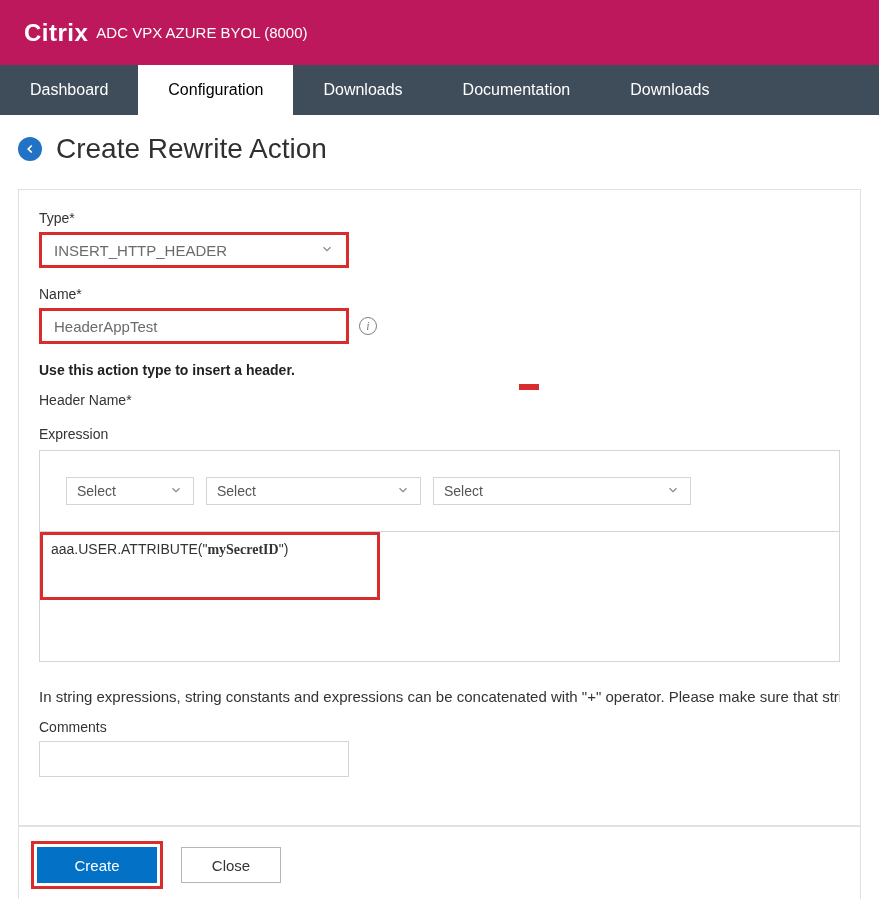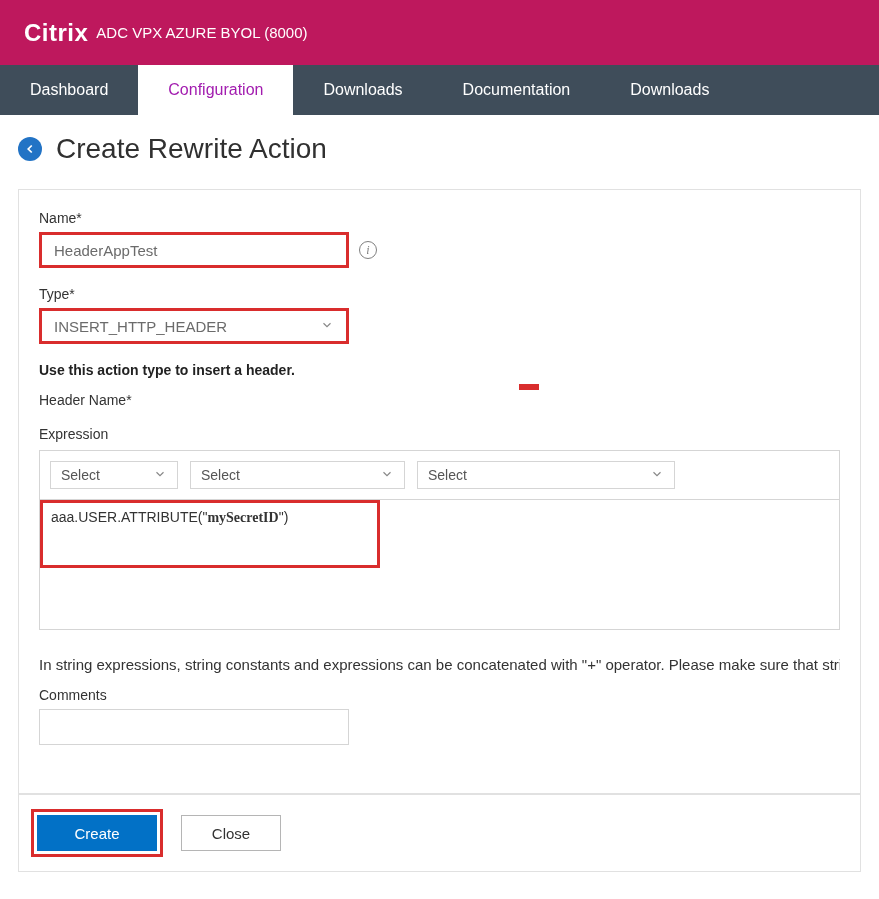--- a/index.html
+++ b/index.html
@@ -4,21 +4,21 @@
 <style>
 * { box-sizing: border-box; margin: 0; padding: 0; font-family: "Segoe UI", Arial, sans-serif; }
 body { width: 879px; height: 899px; background: #fff; overflow: hidden; }
 
 .header { background: #be185d; height: 65px; display: flex; align-items: center; padding: 0 24px; }
 .brand-citrix { color: #fff; font-size: 24px; font-weight: 700; letter-spacing: 0.5px; }
 .brand-rest { color: #fff; font-size: 15px; font-weight: 400; margin-left: 8px; }
 
 .navbar { background: #3f4d5a; height: 50px; display: flex; }
 .nav-item { color: #fff; padding: 0 30px; display: flex; align-items: center; font-size: 16px; cursor: pointer; }
-.nav-item.active { background: #fff; color: #a21caf; }
+.nav-item.active { background: #fff; color: #000000; }
 
 .content { padding: 18px 18px 0 18px; }
 
 .page-title-row { display: flex; align-items: center; gap: 14px; margin-bottom: 24px; }
 .back-btn { width: 24px; height: 24px; border-radius: 50%; background: #2273c5; display: flex; align-items: center; justify-content: center; cursor: pointer; color: #fff; flex-shrink: 0; }
 .back-btn svg { width: 14px; height: 14px; }
 .page-title { font-size: 28px; color: #303030; font-weight: 400; }
 
 .form-area { border: 1px solid #e1e1e1; padding: 20px 20px 30px 20px; min-height: 500px; }
 .form-label { font-size: 14px; color: #333; margin-bottom: 6px; }
@@ -33,21 +33,21 @@
 
 .type-box { width: 310px; height: 36px; position: relative; }
 .type-select { width: 100%; height: 100%; border: none; padding: 0 12px; font-size: 15px; color: #6b6b6b; display: flex; align-items: center; justify-content: space-between; cursor: pointer; }
 .chev { color: #888; }
 .chev svg { width: 14px; height: 14px; }
 
 .type-help { font-weight: 700; font-size: 14px; color: #222; margin-bottom: 14px; }
 
 .header-name-box { width: 310px; height: 56px; padding: 8px 12px; color: #444; font-size: 15px; }
 
-.expr-select-row { display: flex; gap: 12px; border: 1px solid #d5d5d5; padding: 10px; }
+.expr-select-row { display: flex; gap: 12px; border: 1px solid #d5d5d5; padding: 26px; }
 .sel { border: 1px solid #d5d5d5; height: 28px; display: flex; align-items: center; justify-content: space-between; padding: 0 10px; font-size: 14px; color: #555; cursor: pointer; }
 .sel1 { width: 128px; }
 .sel2 { width: 215px; }
 .sel3 { width: 258px; }
 
 .expr-body { border: 1px solid #d5d5d5; border-top: none; height: 130px; position: relative; padding: 0; }
 .expr-text { width: 340px; height: 68px; padding: 6px 8px; font-size: 14px; color: #333; }
 .bold { font-weight: 700; font-family: Liberation Serif, serif; }
 .expr-section { position: relative; }
 
@@ -82,40 +82,40 @@
       <svg viewBox="0 0 24 24" fill="none" stroke="currentColor" stroke-width="3">
           <path d="M15 6l-6 6 6 6"></path>
         </svg>
     </div>
     <div class="page-title">Create Rewrite Action</div>
   </div>
 
   <div class="form-area">
 
     <div class="form-row">
-      <div class="form-label">Name*</div>
-      <div class="name-wrap">
-        <div class="highlight-red name-box">
-          <input class="input-text" value="HeaderAppTest" style="">
-        </div>
-        <div class="info-icon">i</div>
-      </div>
-    </div>
-
-    <div class="form-row">
       <div class="form-label">Type*</div>
       <div class="highlight-red type-box">
         <div class="type-select">
           <span>INSERT_HTTP_HEADER</span>
           <span class="chev">
             <svg viewBox="0 0 24 24" fill="none" stroke="currentColor" stroke-width="2">
                 <path d="M6 9l6 6 6-6"></path>
               </svg>
           </span>
         </div>
+      </div>
+    </div>
+
+    <div class="form-row">
+      <div class="form-label">Name*</div>
+      <div class="name-wrap">
+        <div class="highlight-red name-box">
+          <input class="input-text" value="HeaderAppTest" style="">
+        </div>
+        <div class="info-icon">i</div>
       </div>
     </div>
 
     <div class="type-help">Use this action type to insert a header.</div>
 
     <div class="form-row" style="position:relative;">
       <div style="position:absolute; left:480px; top:-8px; width:20px; height:6px; background:#d92d2d;"></div>
       <div class="form-label">Header Name*</div>
     </div>
 

